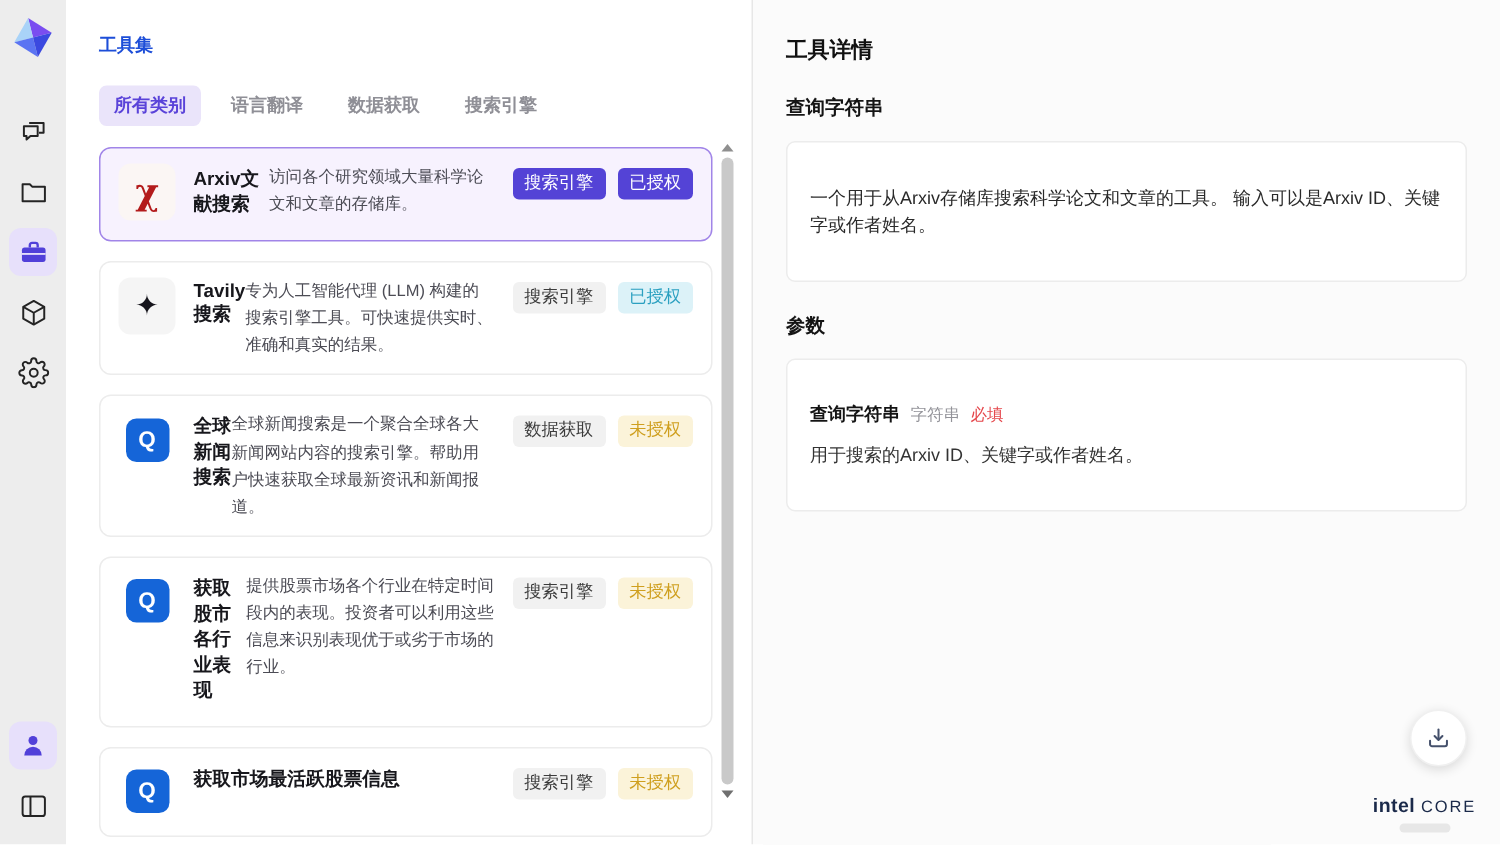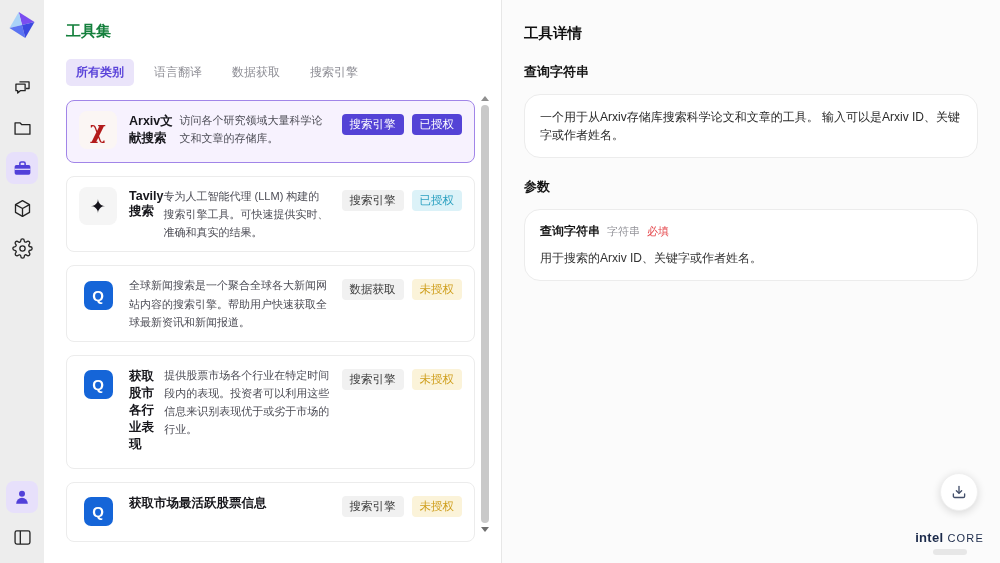--- a/index.html
+++ b/index.html
@@ -9,23 +9,23 @@
 
   
   .rail { width:44px; background:#ededed; display:flex; flex-direction:column; align-items:center; padding:8px 0 6px; flex:0 0 44px; }
   .logo { width:34px; height:34px; margin-bottom:26px; display:flex; align-items:center; justify-content:center; cursor:pointer; }
   .rail-btn { background:transparent; border:none; width:32px; height:32px; display:flex; align-items:center; justify-content:center; margin:4px 0; cursor:pointer; border-radius:8px; }
   .rail-btn.active { background:#e7e0fb; }
   .rail-bottom { margin-top:auto; display:flex; flex-direction:column; align-items:center; }
 
   
   .list-panel { width:458px; flex:0 0 458px; border-right:1px solid #e7e7e7; padding:14px 26px 0 22px; position:relative; }
-  .panel-title { font-size:15px; font-weight:bold; color:#15803d; margin:8px 0 18px; }
+  .panel-title { font-size:12px; font-weight:bold; color:#1d4ed8; margin:8px 0 18px; }
   .tabs { display:flex; gap:10px; align-items:flex-end; margin-bottom:14px; }
-  .tab { border:none; background:transparent; font-size:12px; color:#8f8f96; padding:5px 10px; border-radius:5px; cursor:pointer; font-family:inherit; white-space:nowrap; }
+  .tab { border:none; background:transparent; font-size:12px; color:#8f8f96; padding:5px 10px; border-radius:5px; cursor:pointer; font-family:inherit; white-space:nowrap;font-weight:bold; }
   .tab.active { background:#eae4fa; color:#5a43d9; font-weight:bold; }
   .tool-list { display:flex; flex-direction:column; gap:13px; }
   .tool-card { display:flex; gap:12px; padding:10px 12px; border:1px solid #ececec; border-radius:8px; background:#fff; align-items:flex-start; cursor:pointer; }
   .tool-card.selected { background:#f7f2fe; border:1.5px solid #a185e8; }
   .tool-icon { width:38px; height:38px; border-radius:8px; display:flex; align-items:center; justify-content:center; flex:0 0 38px; overflow:hidden; }
   .tile-arxiv-icon { background:#fbf6f4; }
   .tile-tavily-icon { background:#f5f5f5; }
   .glyph-arxiv { color:#b31b1b; font-family:"DejaVu Serif", serif; font-size:24px; font-weight:bold; line-height:1; }
   .glyph-tavily { color:#16151c; font-size:19px; line-height:1; }
   .glyph-qnews { width:29px; height:29px; background:#1565d8; border-radius:7px; color:#fff; font-weight:bold; font-size:15px; display:flex; align-items:center; justify-content:center; }
@@ -43,21 +43,21 @@
   .scrollbar { position:absolute; right:12px; top:96px; height:436px; width:8px; display:flex; flex-direction:column; align-items:center; }
   .scroll-arrow { width:0; height:0; border-left:4px solid transparent; border-right:4px solid transparent; }
   .scroll-arrow.up { border-bottom:5px solid #8f8f8f; margin-bottom:4px; }
   .scroll-arrow.down { border-top:5px solid #6f6f6f; margin-top:4px; }
   .scroll-thumb { flex:1; width:8px; background:#c9c9c9; border-radius:4px; }
 
   
   .details-panel { flex:1; background:#fbfbfb; padding:16px 22px; position:relative; }
   .details-title { font-size:14.5px; font-weight:bold; color:#111; margin:8px 0 20px; }
   .section-heading { font-size:13px; font-weight:bold; color:#141414; margin:0 0 13px; }
-  .box { background:#fff; border:1px solid #ececec; border-radius:16px; padding:13px 15px; margin-bottom:20px; }
+  .box { background:#fff; border:1px solid #ececec; border-radius:6px; padding:28px 15px; margin-bottom:20px; }
   .intro-text { font-size:12px; color:#2a2a2a; line-height:1.5; }
   .param-head { display:flex; align-items:baseline; gap:7px; }
   .param-name { font-size:12px; font-weight:bold; color:#141414; }
   .param-type { font-size:11px; color:#939399; }
   .param-required { font-size:11px; color:#e5484d; }
   .param-desc { font-size:12px; color:#333; margin-top:9px; line-height:1.5; }
 
   .fab { position:absolute; right:22px; bottom:52px; width:38px; height:38px; border-radius:50%; background:#fff; border:1px solid #f0f0f0; box-shadow:0 2px 8px rgba(0,0,0,.14); display:flex; align-items:center; justify-content:center; cursor:pointer; }
   .intel-logo { position:absolute; right:16px; bottom:8px; text-align:center; color:#1b2a4a; }
   .intel-word { font-size:13px; font-weight:bold; letter-spacing:.3px; }
@@ -172,20 +172,21 @@
       <span class="badge badge-category style-gray">搜索引擎</span>
       <span class="badge badge-auth style-cyan">已授权</span>
     </div>
   </div>
 
   <div class="tool-card">
     <div class="tool-icon tile-qnews-icon">
             <span class="glyph-qnews">Q</span>
           </div>
     <div class="tool-text">
+      <div class="tool-name">全球新闻搜索</div>
       <div class="tool-desc">全球新闻搜索是一个聚合全球各大新闻网站内容的搜索引擎。帮助用户快速获取全球最新资讯和新闻报道。</div>
     </div>
     <div class="tool-badges">
       <span class="badge badge-category style-gray">数据获取</span>
       <span class="badge badge-auth style-yellow">未授权</span>
     </div>
   </div>
 
   <div class="tool-card">
     <div class="tool-icon tile-qnews-icon">

